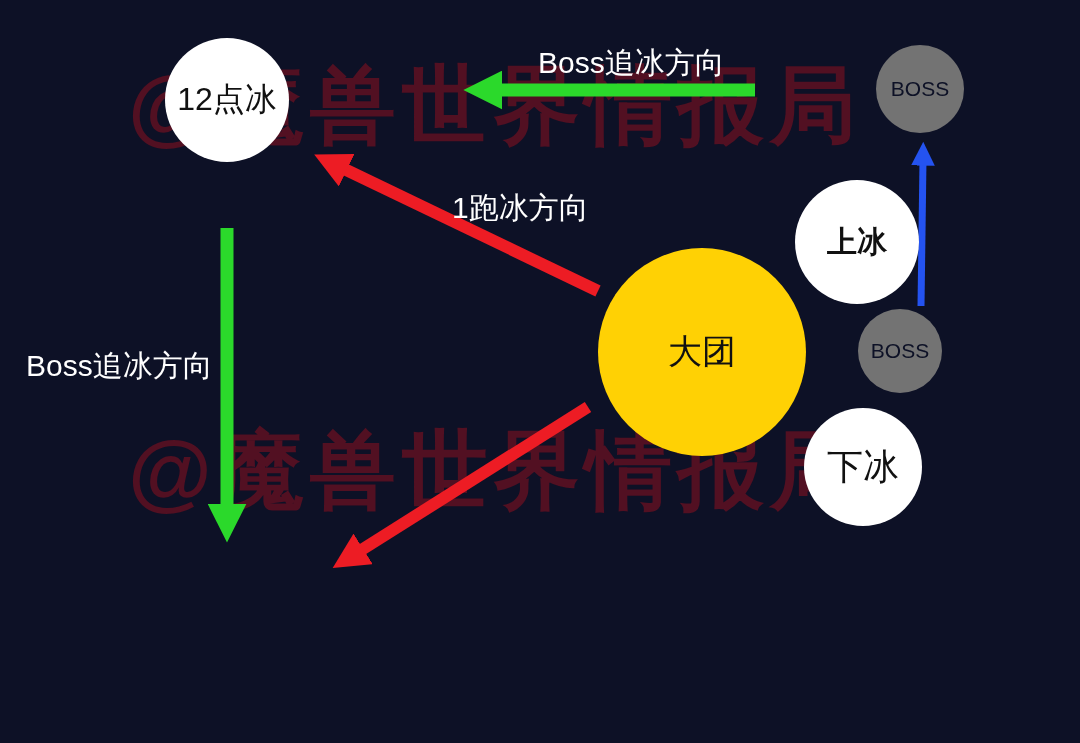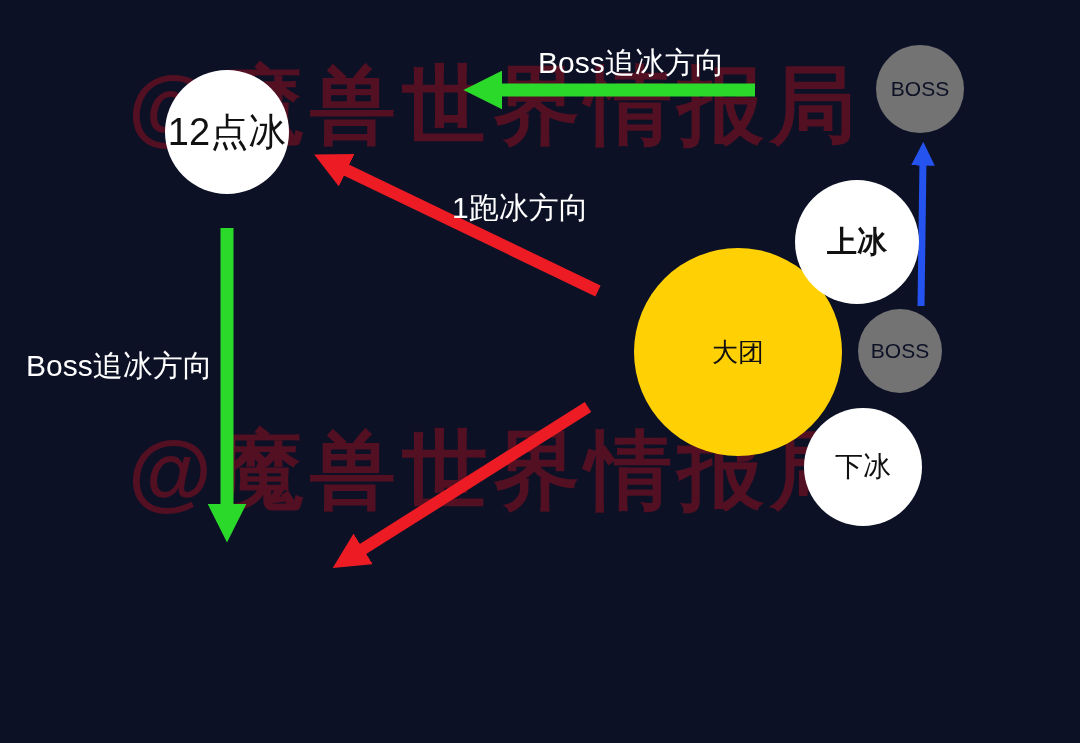--- a/index.html
+++ b/index.html
@@ -18,25 +18,25 @@
   .arrows{position:absolute;left:0;top:0;z-index:2;}
   .node{
     position:absolute;border-radius:50%;
     display:flex;align-items:center;justify-content:center;
     z-index:3;color:#111;
   }
   .node span{white-space:nowrap;}
   .node-white{background:#ffffff;}
   .node-yellow{background:#ffd104;}
   .node-blue{background:#737373;color:#0d1126;}
-  .n-ice12{left:165px;top:70px;width:124px;height:124px;font-size:38px;align-items:center;}
+  .n-ice12{left:165px;top:38px;width:124px;height:124px;font-size:32px;align-items:center;}
   .n-ice6{left:166px;top:563px;width:124px;height:124px;font-size:30px;}
-  .n-raid{left:634px;top:248px;width:208px;height:208px;font-size:26px;}
+  .n-raid{left:598px;top:248px;width:208px;height:208px;font-size:34px;}
   .n-iceup{left:795px;top:180px;width:124px;height:124px;font-size:30px;font-weight:bold;}
-  .n-icedown{left:804px;top:408px;width:118px;height:118px;font-size:28px;}
+  .n-icedown{left:804px;top:408px;width:118px;height:118px;font-size:36px;}
   .n-bosstop{left:876px;top:45px;width:88px;height:88px;font-size:21px;}
   .n-bossright{left:858px;top:309px;width:84px;height:84px;font-size:21px;}
   .lbl{
     position:absolute;color:#ffffff;font-size:30px;z-index:4;white-space:nowrap;
   }
   .lbl-top{left:538px;top:43px;}
   .lbl-run1{left:452px;top:188px;}
   .lbl-left{left:26px;top:346px;}
   .lbl-run2{left:452px;top:503px;}
 </style>

